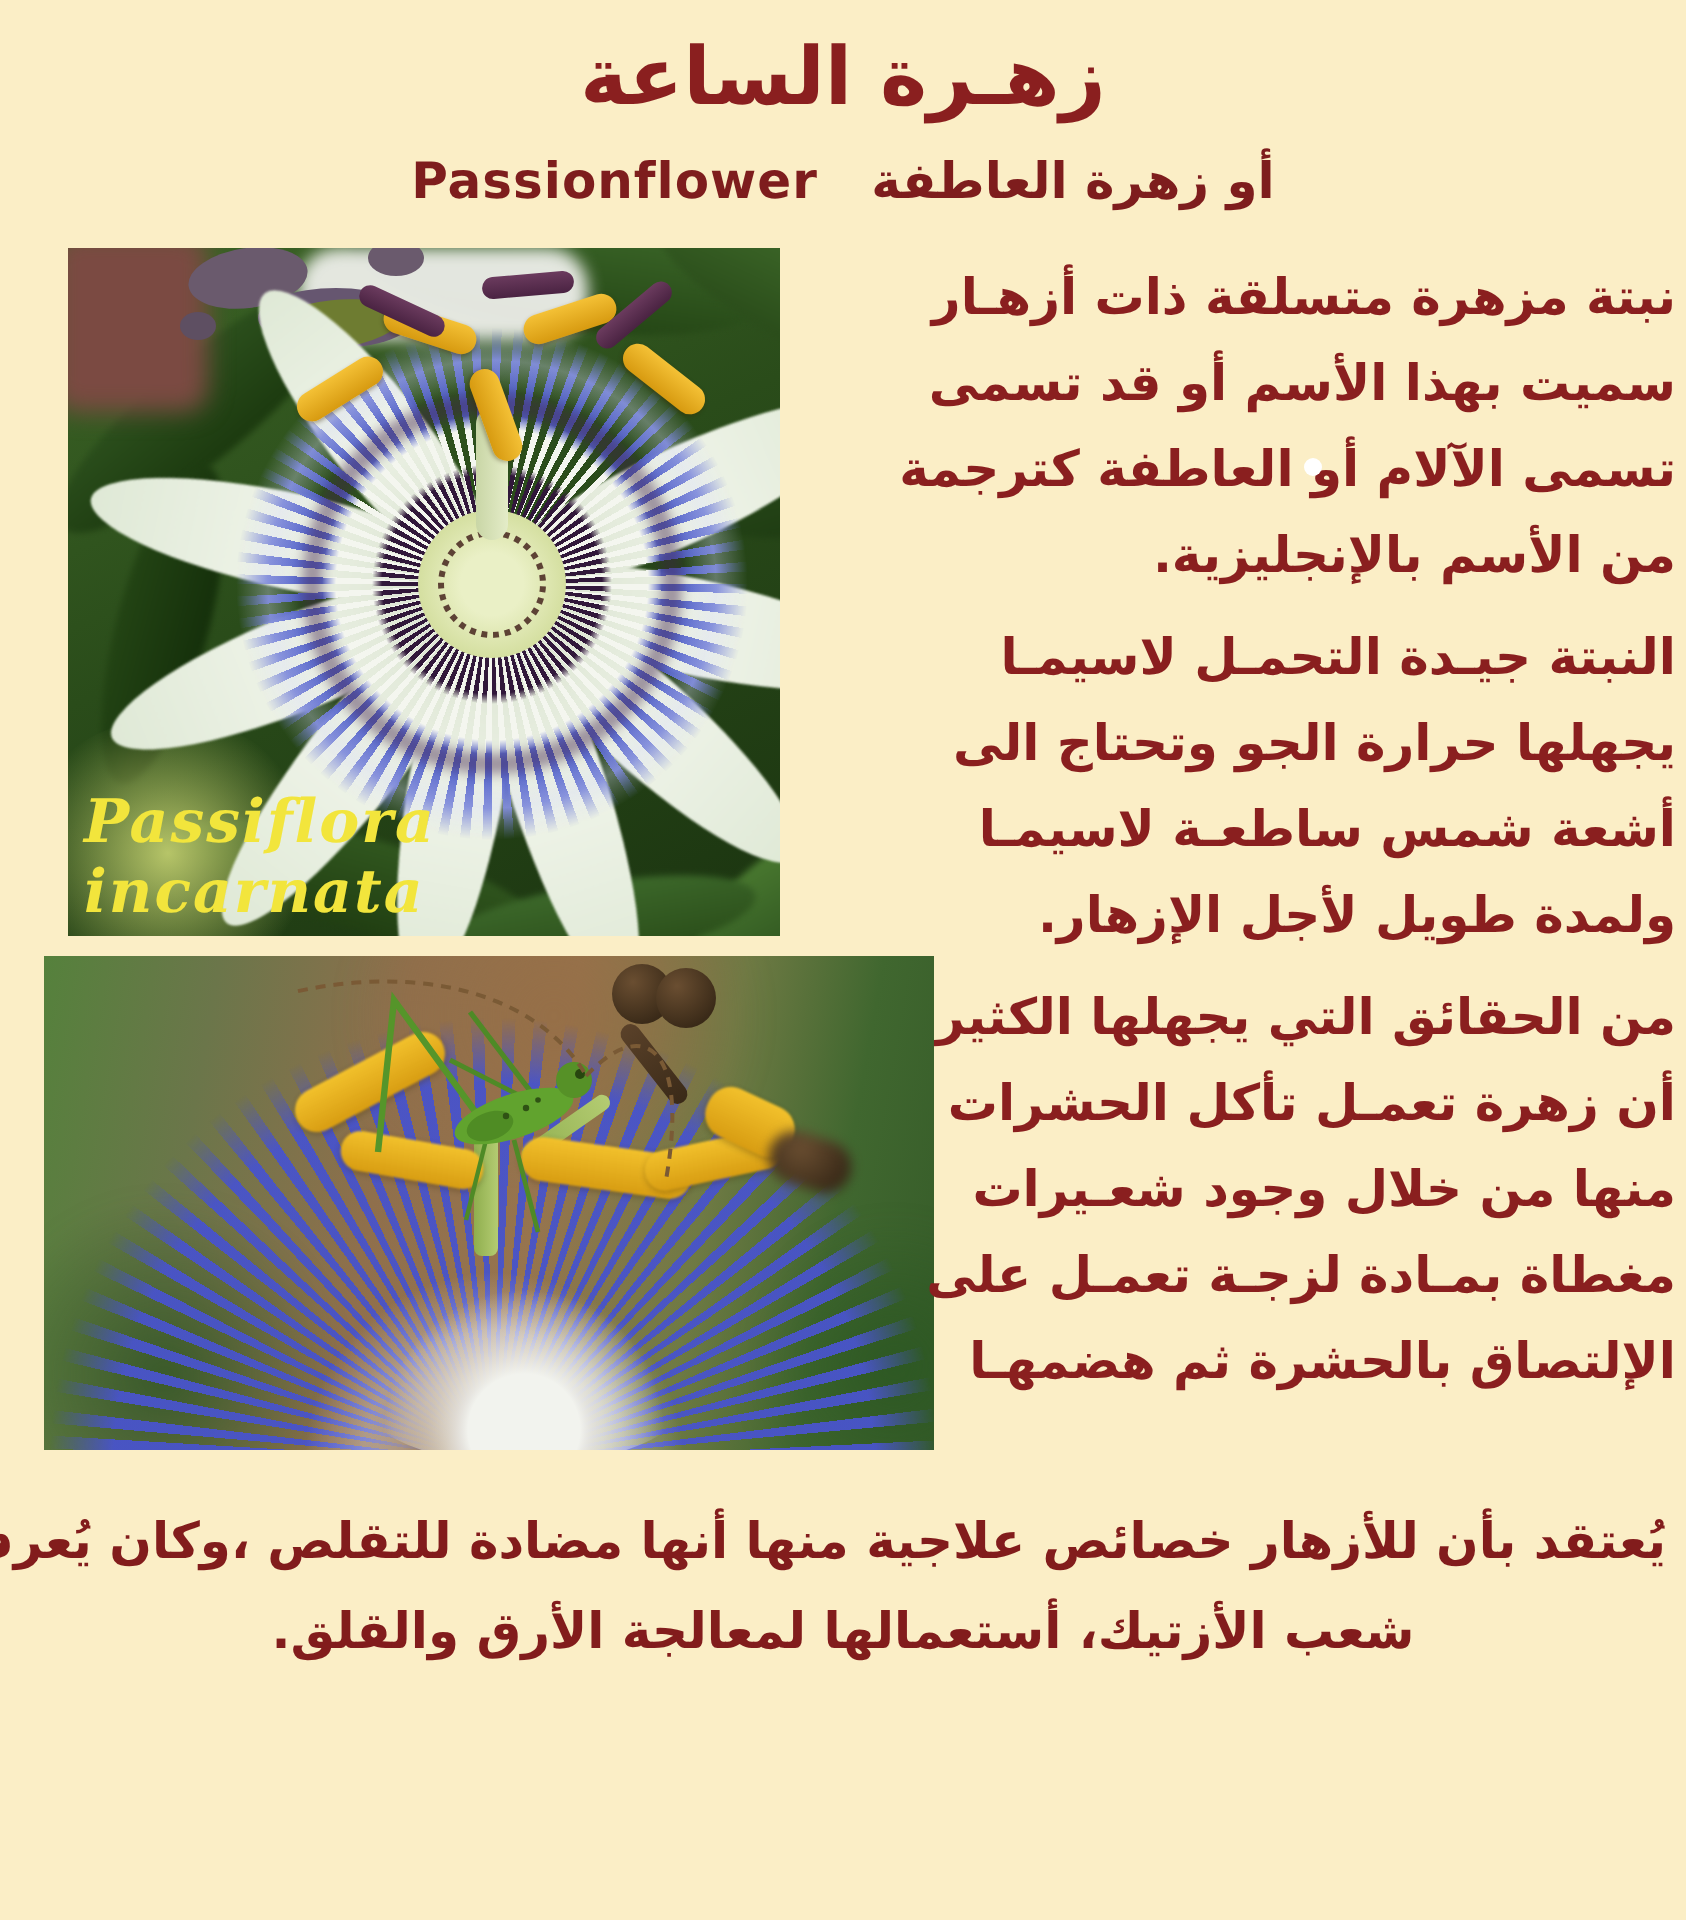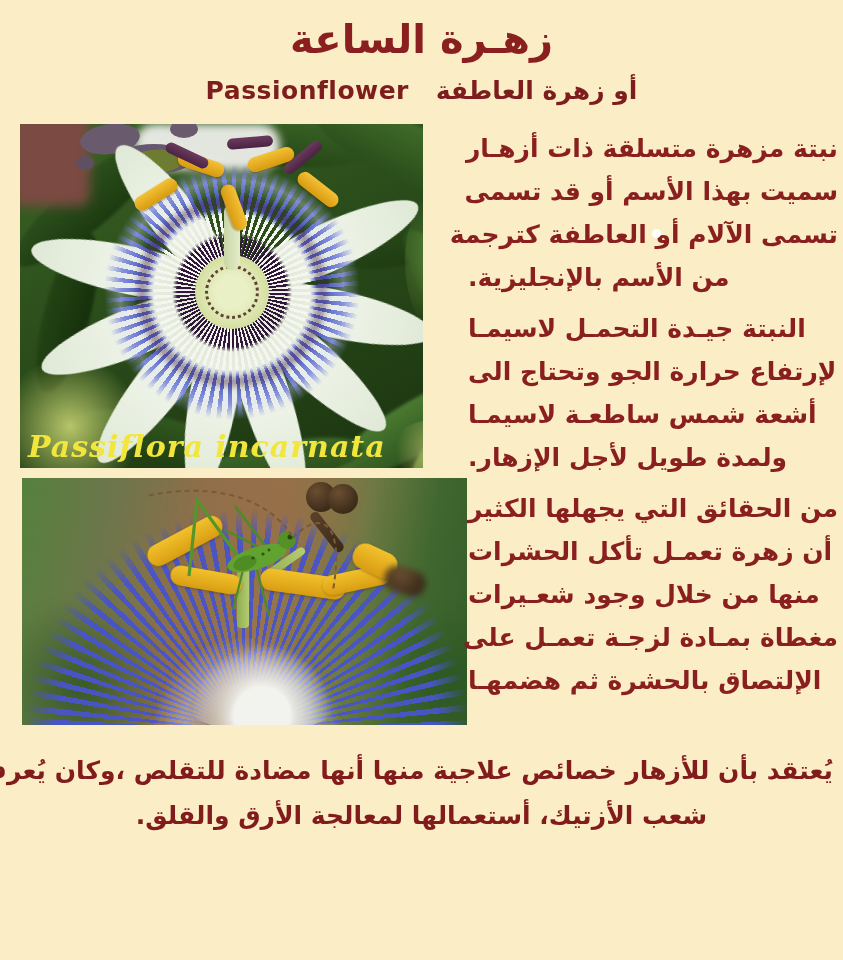--- a/index.html
+++ b/index.html
@@ -21,21 +21,21 @@
   }
   .subtitle{
     position:absolute;top:76px;left:0;right:0;
     text-align:center;direction:rtl;
     font-size:25px;font-weight:bold;color:#7E1D1D;
   }
   .subtitle .en{margin-right:18px;letter-spacing:.5px;margin-top:48px;}
 
   
   .photo{position:absolute;overflow:hidden;margin:0;padding:0;}
-  .photo1{left:20px;top:124px;width:403px;height:344px;
+  .photo1{left:34px;top:124px;width:356px;height:344px;
     background:linear-gradient(155deg,#3c6426 0%,#2a4c1a 45%,#1b3410 100%);}
   .photo2{left:22px;top:478px;width:445px;height:247px;
     background:linear-gradient(100deg,#55813c 0%,#6b764a 18%,#8f6f4c 38%,#97744e 55%,#6f7a44 72%,#40672f 86%,#365c29 100%);}
 
   .leaf{position:absolute;border-radius:50%;filter:blur(1.5px);}
   .blob{position:absolute;border-radius:50%;}
 
   
   .flower{position:absolute;left:212px;top:168px;width:0;height:0;}
   .petal{position:absolute;left:0;top:-24px;width:205px;height:48px;
@@ -93,21 +93,21 @@
     position:absolute;left:8px;bottom:4px;
     font-family:"DejaVu Serif",serif;font-style:italic;font-weight:bold;
     font-size:30px;color:#F2E53C;letter-spacing:1px;
   }
 
   .artifact-dot{position:absolute;width:9px;height:9px;border-radius:50%;background:#fff;}
 
   
   .col{
     position:absolute;left:468px;top:127px;width:370px;
-    direction:rtl;text-align:left;
+    direction:rtl;text-align:right;
     font-size:25px;font-weight:bold;color:#8A1F1F;
   }
   .col .para{margin:0 0 8px 0;}
   .col .line{line-height:43px;white-space:nowrap;}
 
   .footer-par{
     position:absolute;left:10px;right:10px;top:748px;
     direction:rtl;text-align:center;
     font-size:25px;font-weight:bold;color:#821C1C;
   }
@@ -222,21 +222,21 @@
 
   <div class="col" dir="rtl">
     <div class="para">
       <div class="line">نبتة مزهرة متسلقة ذات أزهـار</div>
       <div class="line">سميت بهذا الأسم أو قد تسمى</div>
       <div class="line">تسمى الآلام أو العاطفة كترجمة</div>
       <div class="line">من الأسم بالإنجليزية.</div>
     </div>
     <div class="para">
       <div class="line">النبتة جيـدة التحمـل لاسيمـا</div>
-      <div class="line">لإرتفاع حرارة الجو وتحتاج الى</div>
+      <div class="line">يجهلها حرارة الجو وتحتاج الى</div>
       <div class="line">أشعة شمس ساطعـة لاسيمـا</div>
       <div class="line">ولمدة طويل لأجل الإزهار.</div>
     </div>
     <div class="para">
       <div class="line">من الحقائق التي يجهلها الكثير</div>
       <div class="line">أن زهرة تعمـل تأكل الحشرات</div>
       <div class="line">منها من خلال وجود شعـيرات</div>
       <div class="line">مغطاة بمـادة لزجـة تعمـل على</div>
       <div class="line">الإلتصاق بالحشرة ثم هضمهـا</div>
     </div>

